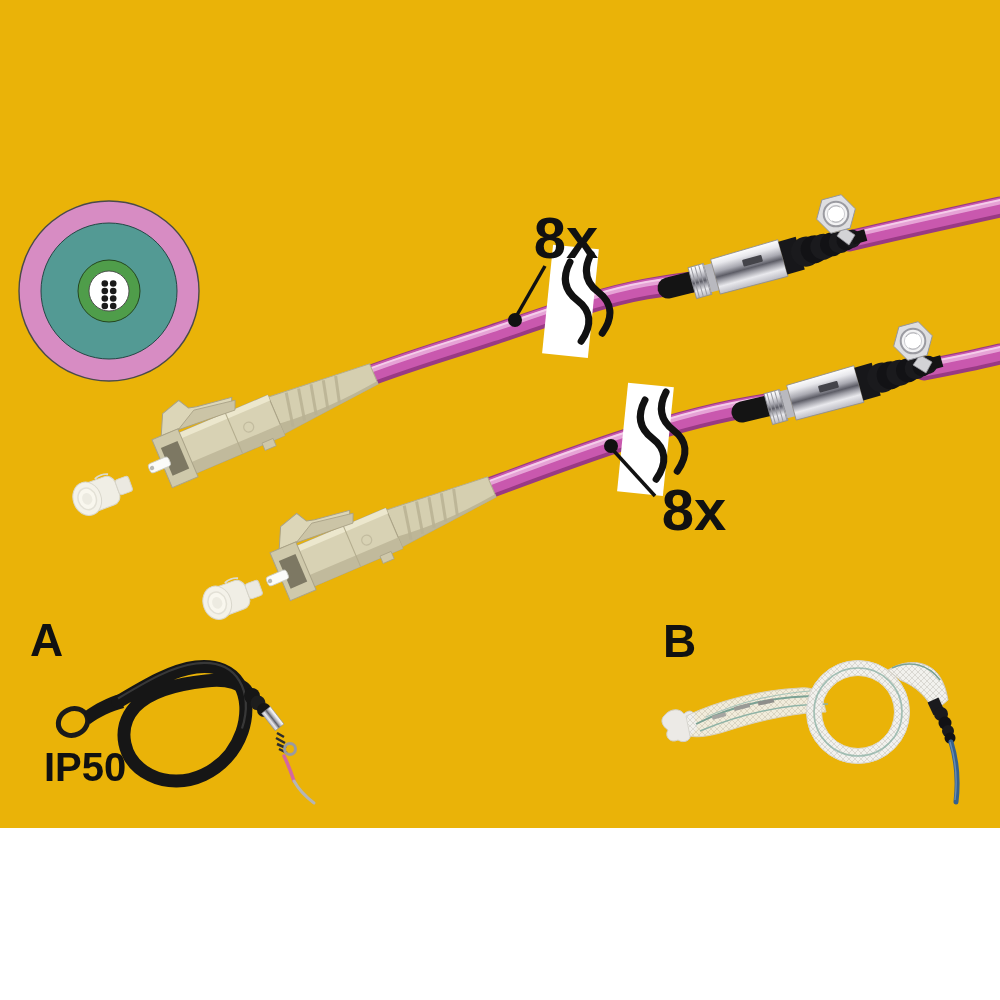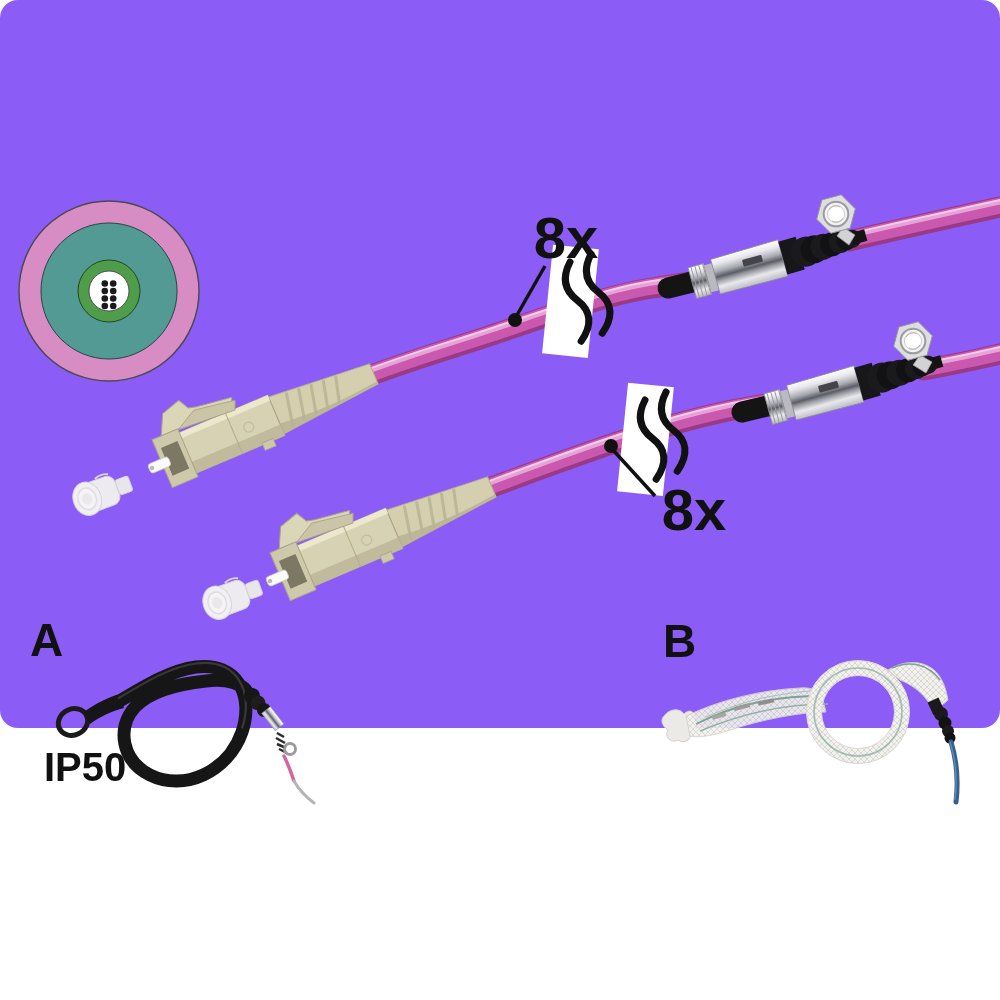--- a/index.html
+++ b/index.html
@@ -1,16 +1,16 @@
 <!DOCTYPE html>
 <html><head>
 <meta charset="utf-8">
 <style>
   html,body{margin:0;padding:0;background:#ffffff;width:1000px;height:1000px;overflow:hidden;}
-  .stage{width:1000px;height:728px;position:relative;background:#8b5cf6;border-radius:18px;}
+  .stage{width:1000px;height:828px;position:relative;background:#eab308;}
   svg{display:block;}
   text{font-family:"Liberation Sans", sans-serif;font-weight:700;fill:#111111;}
   .cable-under{stroke:#993a84;stroke-width:21;fill:none;stroke-linecap:round;}
   .cable-main{stroke:#c958ae;stroke-width:16;fill:none;stroke-linecap:round;}
   .cable-hi{stroke:#e8a8d8;stroke-width:5;fill:none;stroke-linecap:round;opacity:.95;}
   .cable-hi2{stroke:#f6d2ec;stroke-width:2;fill:none;stroke-linecap:round;opacity:.9;}
   .wave{stroke:#111;stroke-width:7;fill:none;stroke-linecap:round;}
   .ptr{stroke:#111;stroke-width:3.5;fill:none;}
 </style>
 </head>

